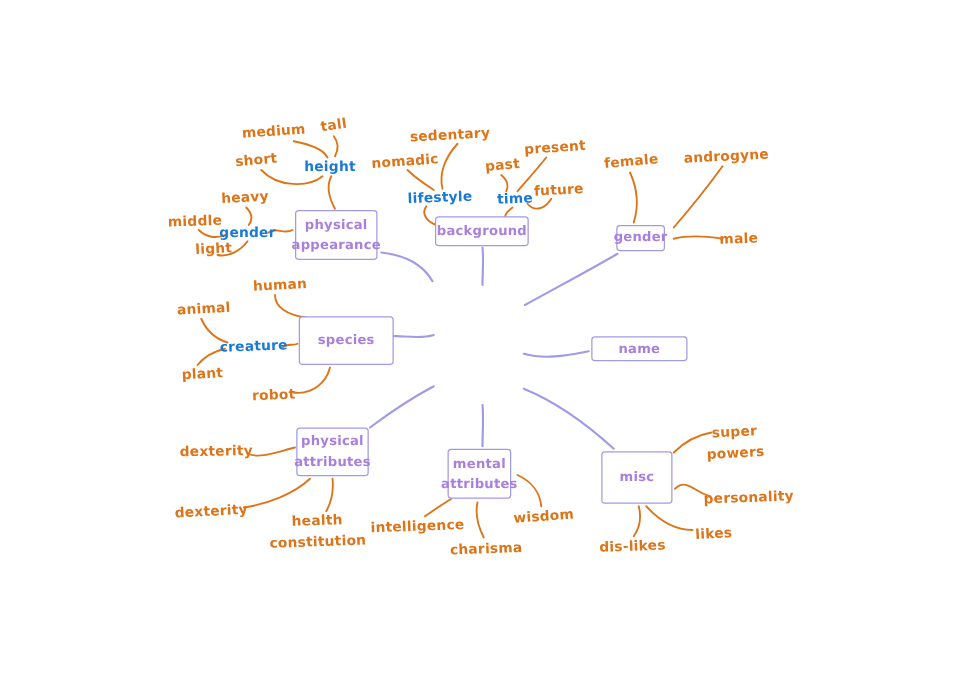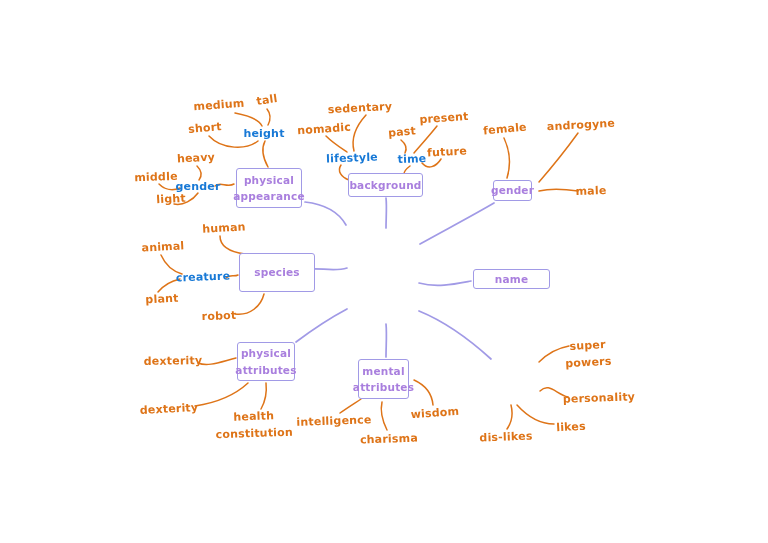--- a/index.html
+++ b/index.html
@@ -121,20 +121,23 @@
     <span>name</span>
   </div>
   <div class="box" id="box-physical-attributes">
     <span>physical</span>
     <span>attributes</span>
   </div>
   <div class="box" id="box-mental-attributes">
     <span>mental</span>
     <span>attributes</span>
   </div>
+  <div class="box" id="box-misc">
+    <span>misc</span>
+  </div>
 
   <div class="sub" id="n-height">height</div>
   <div class="sub" id="n-weight">gender</div>
   <div class="sub" id="n-lifestyle">lifestyle</div>
   <div class="sub" id="n-time">time</div>
   <div class="sub" id="n-creature">creature</div>
 
   <div class="leaf" id="n-medium">medium</div>
   <div class="leaf" id="n-tall">tall</div>
   <div class="leaf" id="n-short">short</div>

